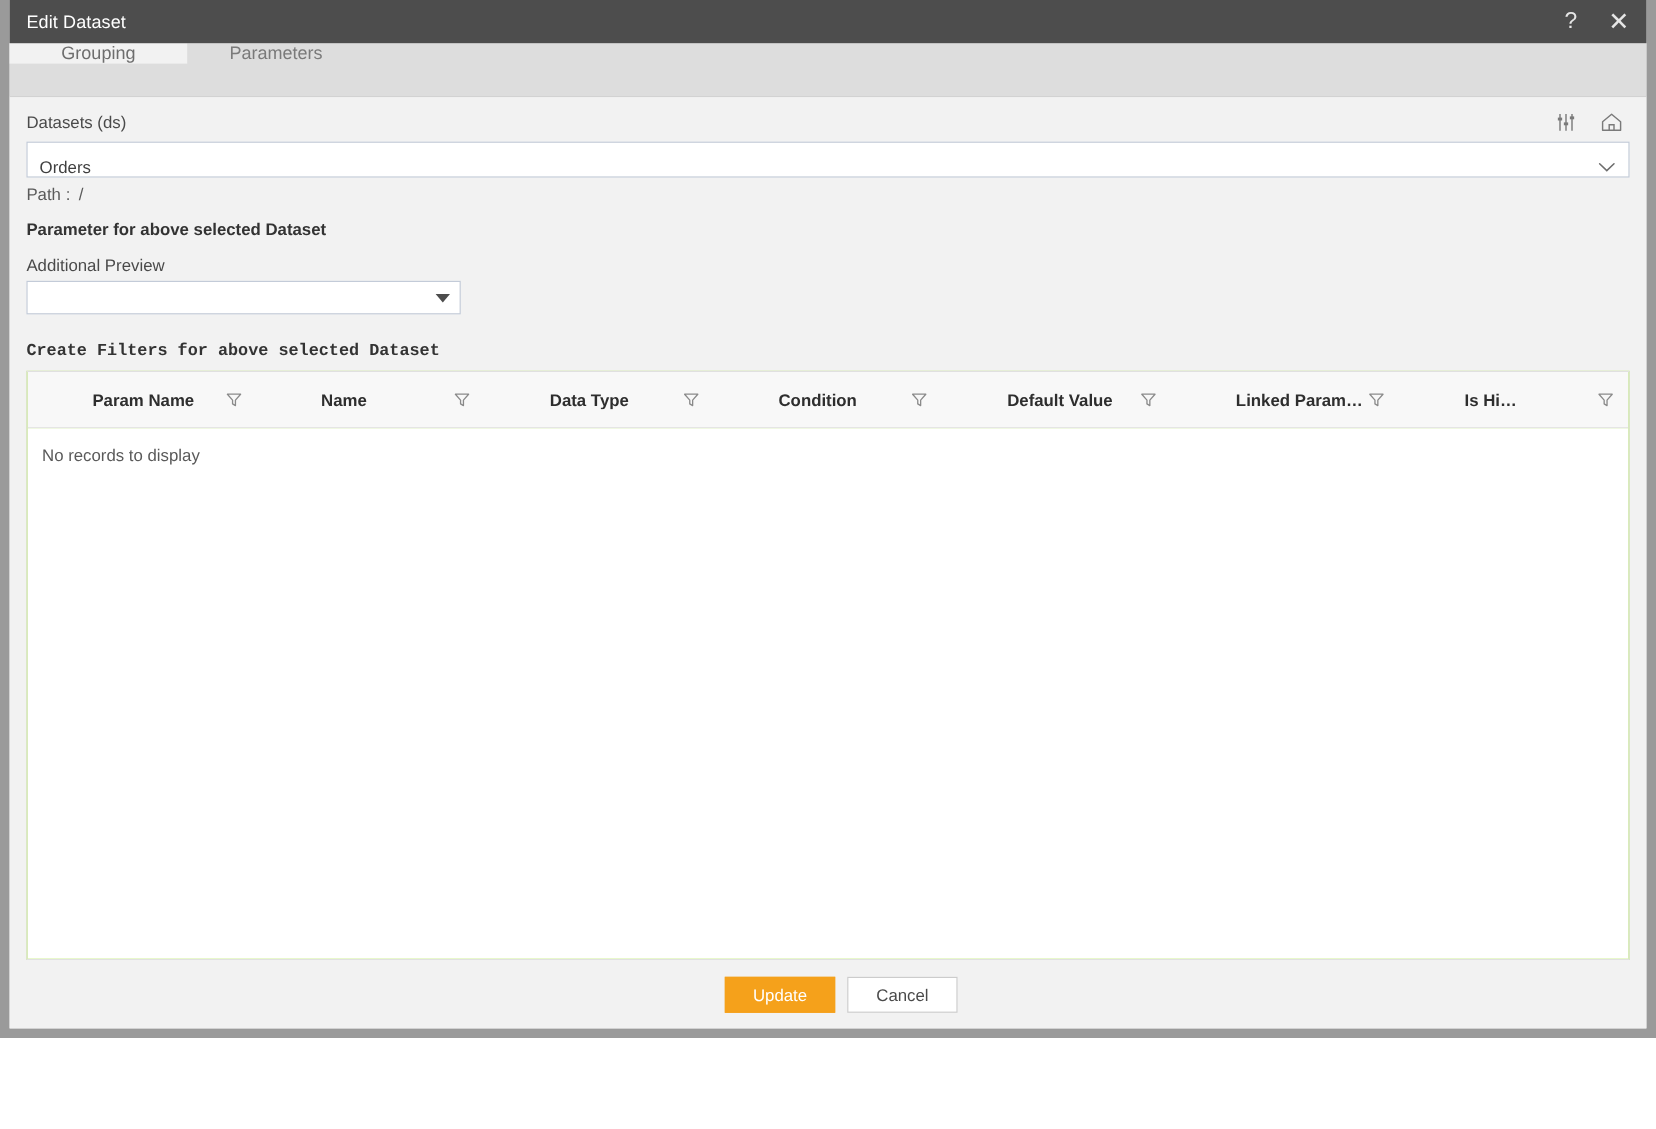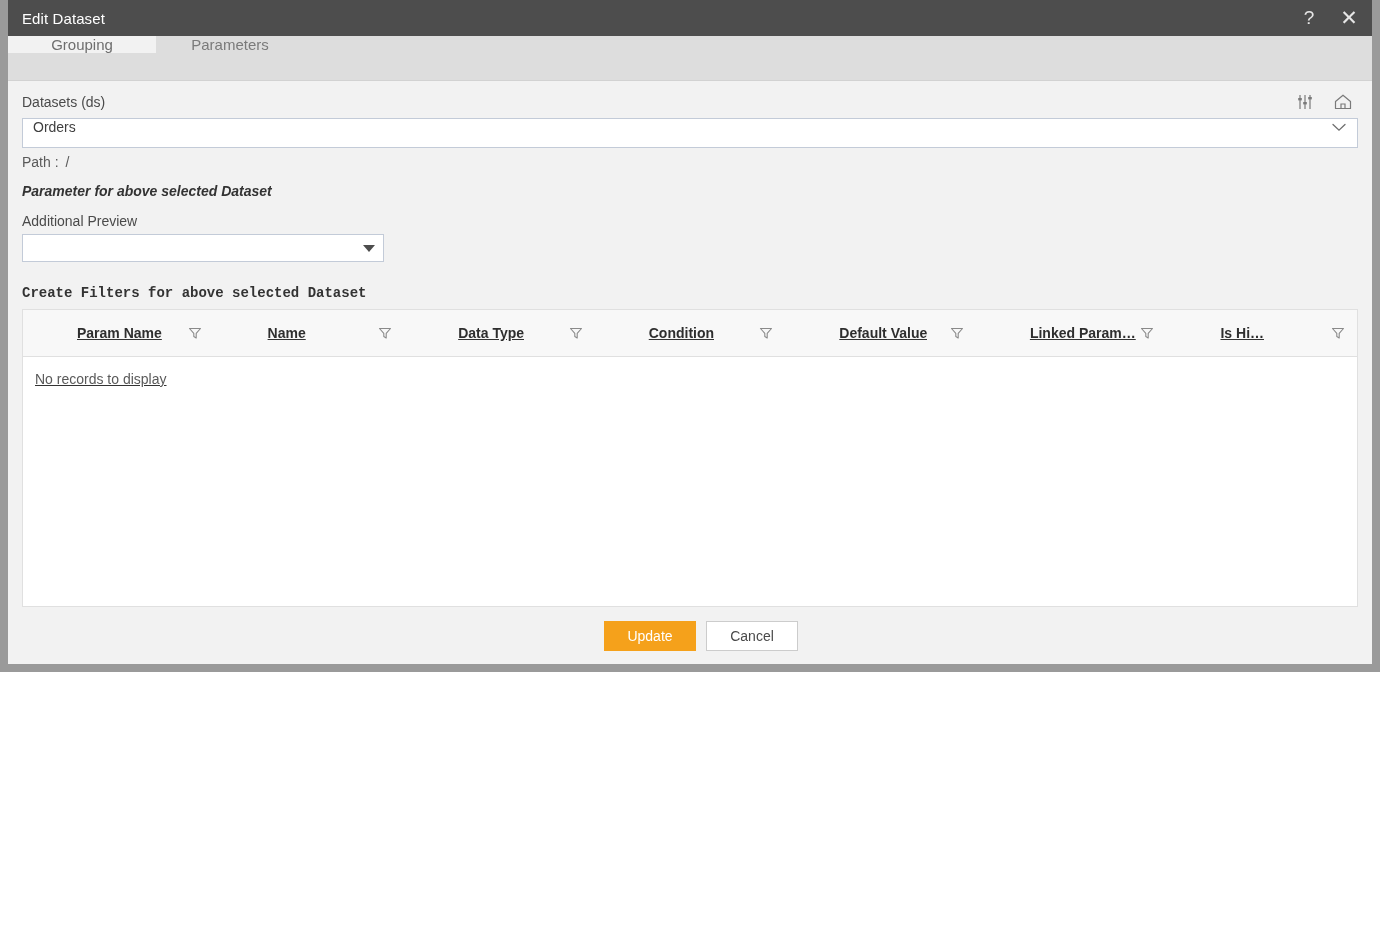--- a/index.html
+++ b/index.html
@@ -14,21 +14,21 @@
     font-size: 14px;
     color: #333333;
     overflow: hidden;
   }
 
   .dialog {
     position: absolute;
     left: 0;
     top: 0;
     width: 1380px;
-    height: 672px;
+    height: 865px;
     box-sizing: border-box;
     border-left: 8px solid #9a9a9a;
     border-right: 8px solid #9a9a9a;
     border-bottom: 8px solid #9a9a9a;
     background: #f2f2f2;
     display: flex;
     flex-direction: column;
   }
 
   
@@ -124,21 +124,21 @@
     justify-content: center;
     cursor: pointer;
   }
 
   .ds-select {
     margin-top: 5px;
     height: 30px;
     background: #ffffff;
     border: 1px solid #c3cbd8;
     display: flex;
-    align-items: flex-start;
+    align-items: flex-end;
     padding: 0 10px;
     box-sizing: border-box;
     cursor: pointer;
   }
   .ds-select-value {
     flex: 1;
     font-size: 14px;
     color: #3f3f3f;
   }
   .chev {
@@ -157,21 +157,20 @@
     display: flex;
     gap: 7px;
   }
   .path-value { color: #5a5a5a; }
 
   .section-title {
     margin-top: 13px;
     font-size: 14px;
     font-weight: bold;
     color: #333333;
-    font-style: italic;
   }
 
   .af-label {
     margin-top: 14px;
     font-size: 14px;
     color: #4a4a4a;
   }
   .af-select {
     margin-top: 5px;
     width: 362px;
@@ -208,21 +207,20 @@
   
   .grid {
     margin-top: 8px;
     margin-bottom: 0;
     flex: 1;
     background: #bef264;
     border: 1px solid #e0e0e0;
     display: flex;
     flex-direction: column;
     overflow: hidden;
-    text-decoration: underline;
   }
   .grid-header {
     display: flex;
     height: 46px;
     min-height: 46px;
     background: #f8f8f8;
     border-bottom: 1px solid #e0e0e0;
   }
   .gh-cell {
     flex: 1 1 0;

